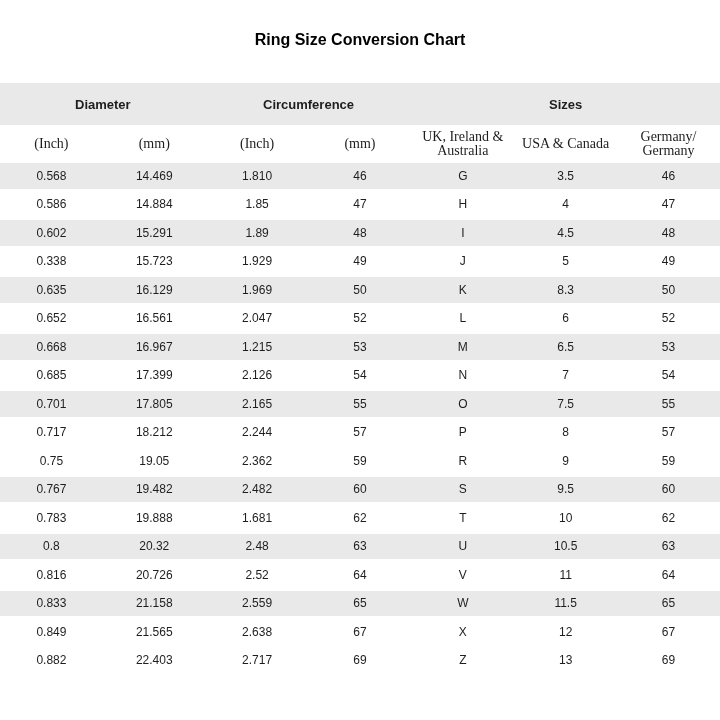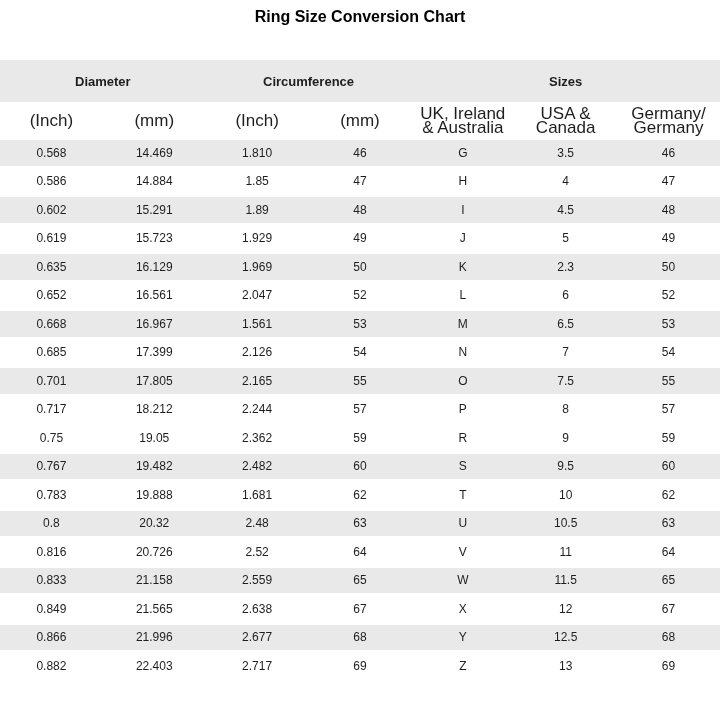--- a/index.html
+++ b/index.html
@@ -13,21 +13,21 @@
   html, body {
     width: 720px;
     height: 720px;
     background: #ffffff;
     font-family: "Liberation Sans", sans-serif;
     color: var(--text);
     overflow: hidden;
   }
   .page { width: 720px; height: 720px; }
   .title {
-    padding-top: 7px;
+    padding-top: 30px;
     text-align: center;
     font-size: 16px;
     line-height: 19px;
     font-weight: bold;
     color: var(--title-text);
   }
   table.ring-table {
     width: 100%;
     margin-top: 31px;
     border-collapse: separate;
@@ -42,23 +42,24 @@
     padding: 0 2px;
   }
   tr.group-row th {
     background: var(--header-bg);
     font-weight: bold;
     font-size: 13px;
     height: 42px;
   }
   tr.col-row th {
     background: var(--row-bg);
-    font-size: 17px;
+    font-size: 14px;
     line-height: 14px;
     height: 32px;
+    font-family: Liberation Serif, serif;
   }
   tbody td {
     font-size: 12px;
     height: 25.5px;
     background: var(--row-bg);
   }
   tbody tr.stripe td {
     background: var(--stripe-bg);
   }
 </style>
@@ -116,50 +117,50 @@
         <tr class="stripe">
           <td>0.602</td>
           <td>15.291</td>
           <td>1.89</td>
           <td>48</td>
           <td>I</td>
           <td>4.5</td>
           <td>48</td>
         </tr>
         <tr>
-          <td>0.619</td>
+          <td>0.338</td>
           <td>15.723</td>
           <td>1.929</td>
           <td>49</td>
           <td>J</td>
           <td>5</td>
           <td>49</td>
         </tr>
         <tr class="stripe">
           <td>0.635</td>
           <td>16.129</td>
           <td>1.969</td>
           <td>50</td>
           <td>K</td>
-          <td>2.3</td>
+          <td>8.3</td>
           <td>50</td>
         </tr>
         <tr>
           <td>0.652</td>
           <td>16.561</td>
           <td>2.047</td>
           <td>52</td>
           <td>L</td>
           <td>6</td>
           <td>52</td>
         </tr>
         <tr class="stripe">
           <td>0.668</td>
           <td>16.967</td>
-          <td>1.561</td>
+          <td>1.215</td>
           <td>53</td>
           <td>M</td>
           <td>6.5</td>
           <td>53</td>
         </tr>
         <tr>
           <td>0.685</td>
           <td>17.399</td>
           <td>2.126</td>
           <td>54</td>
@@ -241,29 +242,20 @@
         </tr>
         <tr>
           <td>0.849</td>
           <td>21.565</td>
           <td>2.638</td>
           <td>67</td>
           <td>X</td>
           <td>12</td>
           <td>67</td>
         </tr>
-        <tr class="stripe">
-          <td>0.866</td>
-          <td>21.996</td>
-          <td>2.677</td>
-          <td>68</td>
-          <td>Y</td>
-          <td>12.5</td>
-          <td>68</td>
-        </tr>
         <tr>
           <td>0.882</td>
           <td>22.403</td>
           <td>2.717</td>
           <td>69</td>
           <td>Z</td>
           <td>13</td>
           <td>69</td>
         </tr>
       </tbody>

